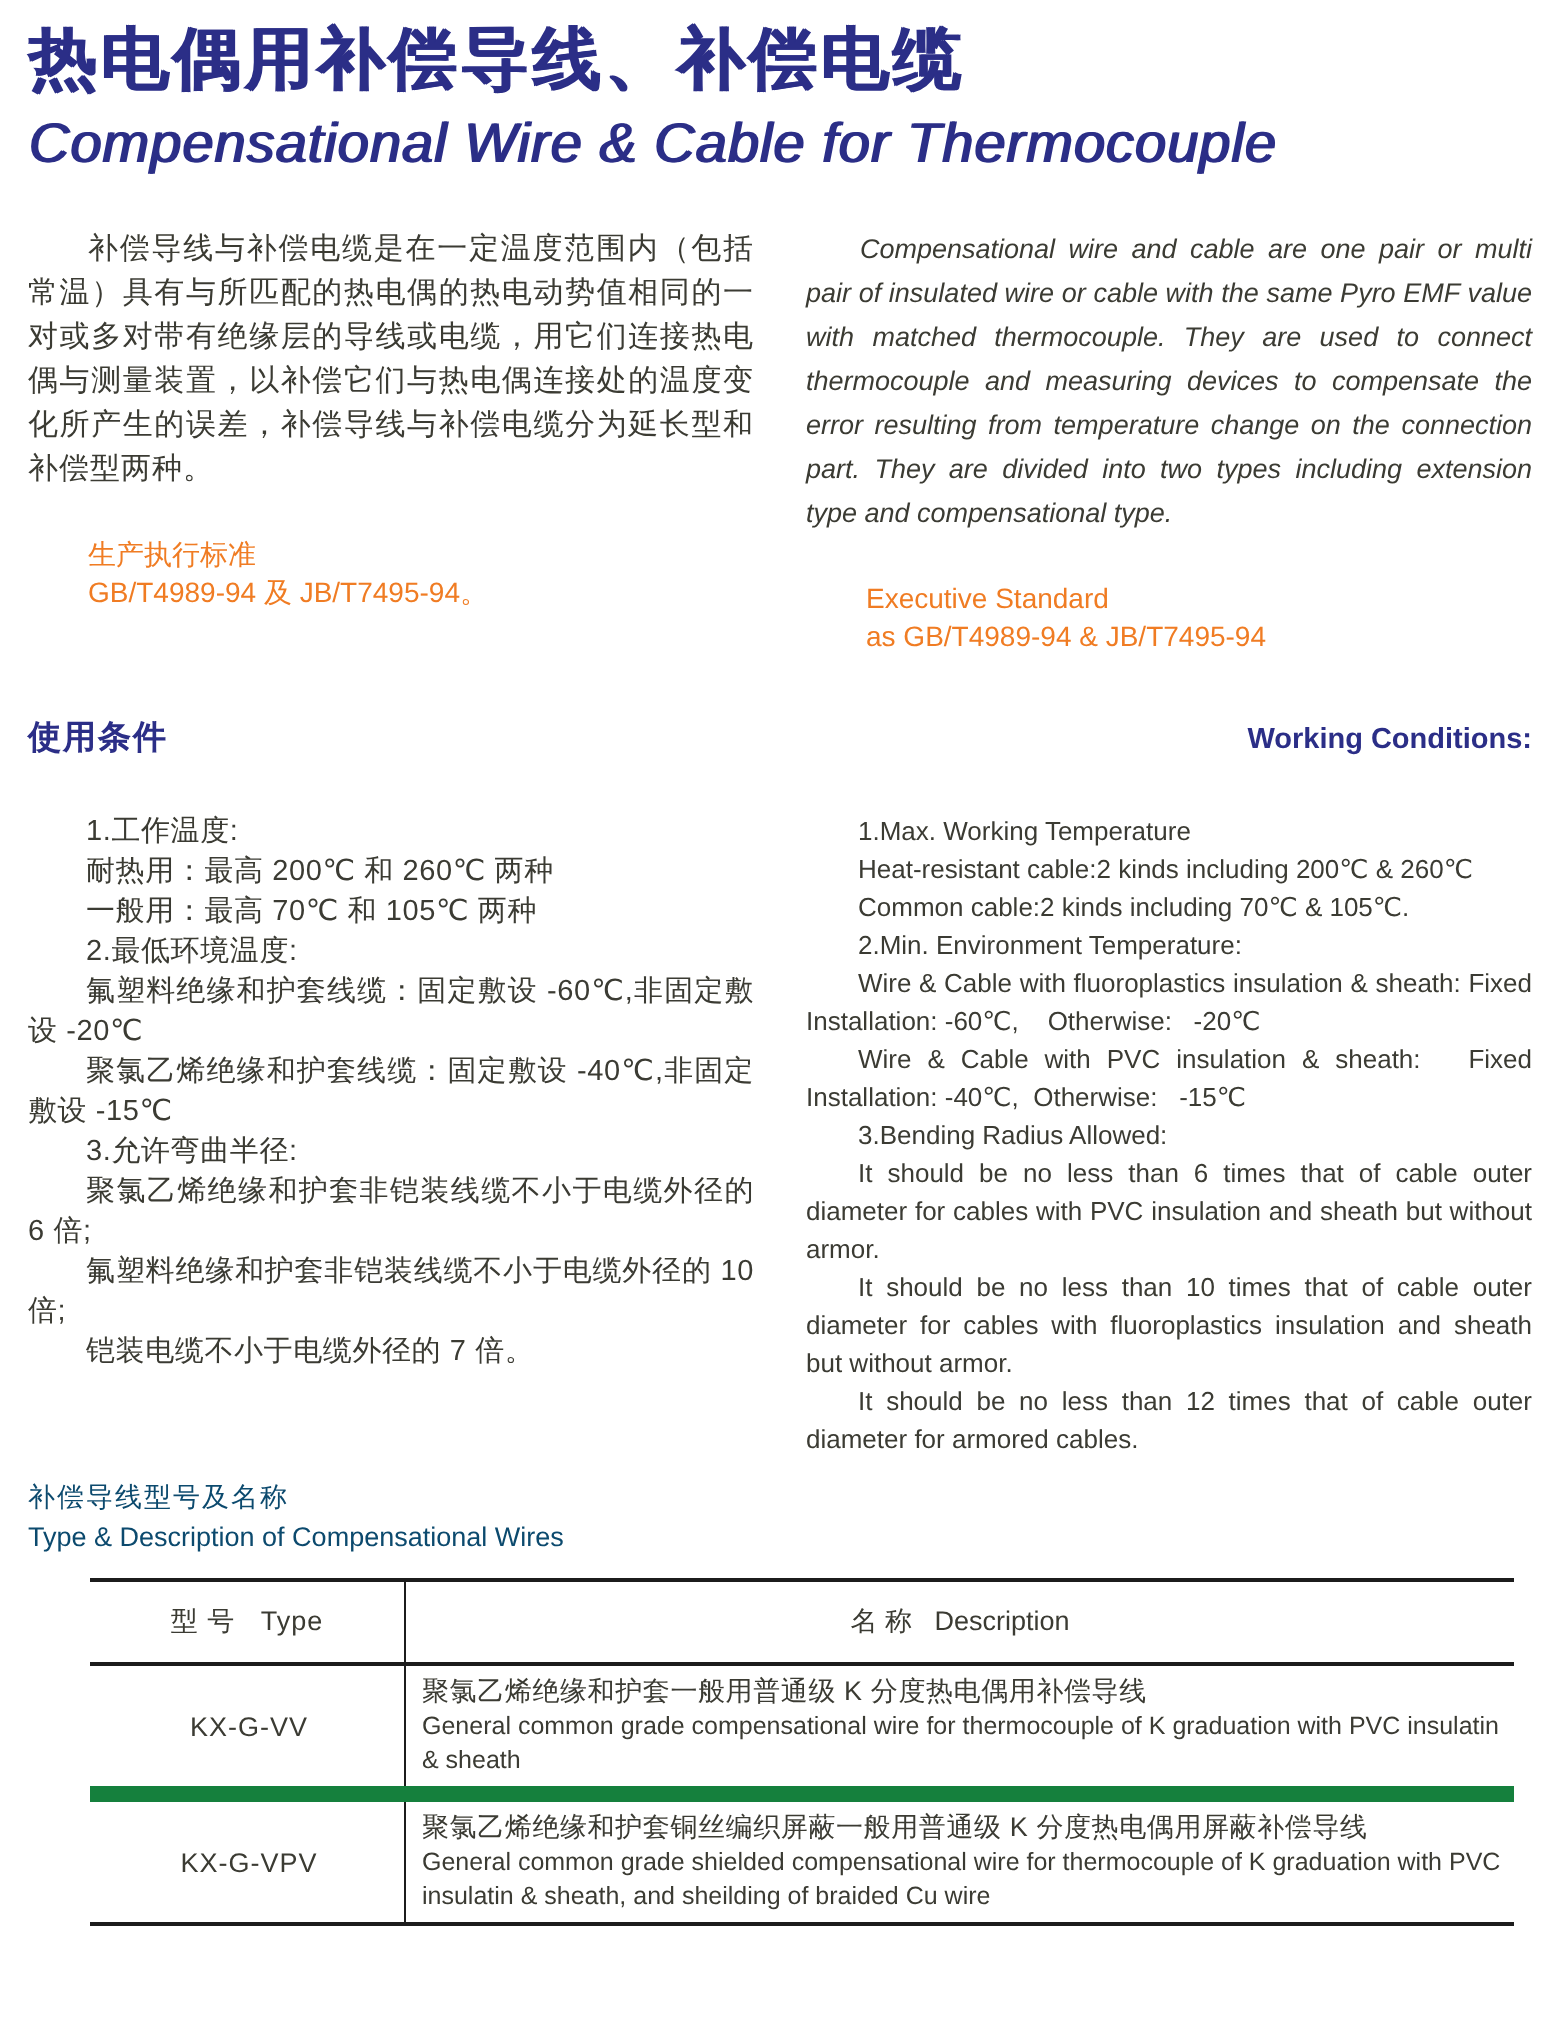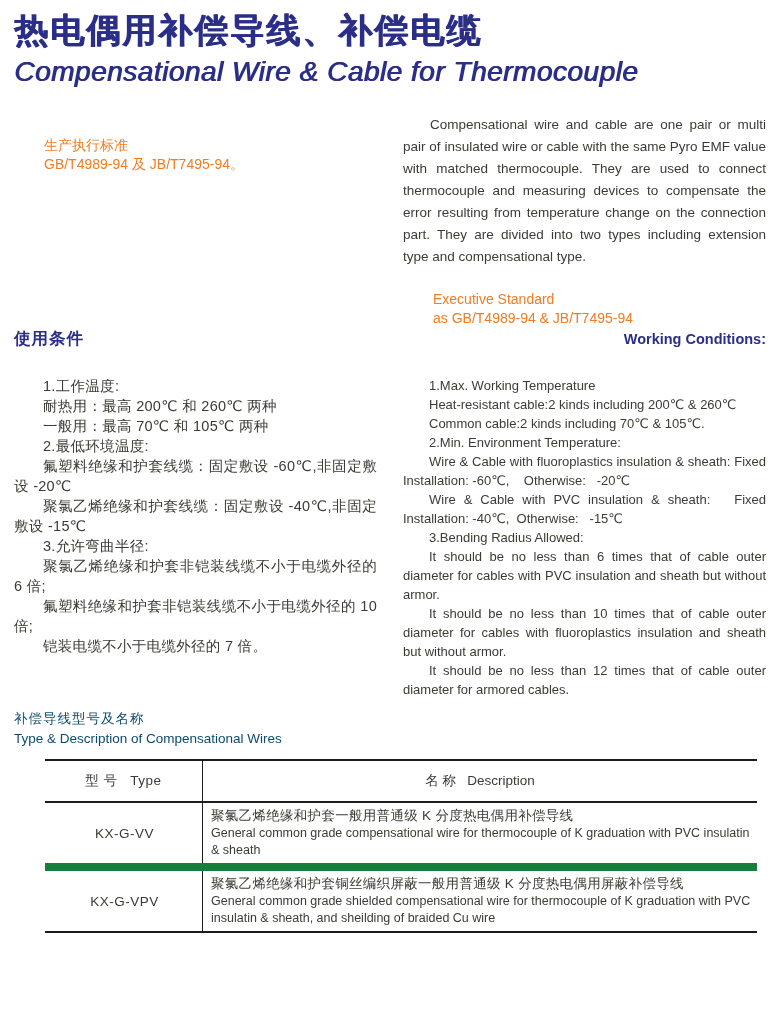--- a/index.html
+++ b/index.html
@@ -23,28 +23,28 @@
   
   .cols{display:flex;gap:26px;}
   .col{flex:1;min-width:0;}
 
   .intro-row{margin-top:26px;}
   .para-zh{
     margin:0;font-size:15px;line-height:22px;text-align:justify;text-indent:2em;
     letter-spacing:0.5px;
   }
   .para-en{
-    margin:0;font-size:13.5px;line-height:22px;text-align:justify;text-indent:2em;
+    margin:0;font-size:13.5px;line-height:22px;text-align:justify;text-indent:2em;font-style:italic;
   }
   .standard{
     margin:22px 0 0 30px;color:#f07c23;font-size:14px;line-height:19px;
   }
   .standard div{margin:0;}
 
-  .sec-head-row{display:flex;align-items:baseline;justify-content:center;}
+  .sec-head-row{margin-top:30px;display:flex;align-items:baseline;justify-content:center;}
   .sec-head-zh{margin:0;color:#2b2e87;font-size:16.5px;font-weight:bold;letter-spacing:1px;flex:1;}
   .sec-head-en{margin:0;color:#2b2e87;font-size:14.5px;font-weight:bold;text-align:right;flex:1;}
 
   .lists-row{margin-top:26px;}
   .cond-zh p{margin:0;font-size:14.5px;line-height:20px;text-align:justify;text-indent:2em;letter-spacing:0.3px;}
   .cond-en p{margin:0;font-size:13px;line-height:19px;text-align:justify;text-indent:2em;}
 
   
   .type-heading{
     margin:60px 0 0 0;color:#2b2e87;font-size:17.5px;font-weight:bold;letter-spacing:0.5px;
@@ -75,20 +75,21 @@
 </head>
 <body>
 
 <div class="page">
 
   <h1 class="title-zh">热电偶用补偿导线、补偿电缆</h1>
   <h2 class="title-en">Compensational Wire &amp; Cable for Thermocouple</h2>
 
   <div class="cols intro-row">
     <div class="col">
+      <p class="para-zh">补偿导线与补偿电缆是在一定温度范围内（包括常温）具有与所匹配的热电偶的热电动势值相同的一对或多对带有绝缘层的导线或电缆，用它们连接热电偶与测量装置，以补偿它们与热电偶连接处的温度变化所产生的误差，补偿导线与补偿电缆分为延长型和补偿型两种。</p>
       <div class="standard">
         <div>生产执行标准</div>
         <div>GB/T4989-94 及 JB/T7495-94。</div>
       </div>
     </div>
     <div class="col">
       <p class="para-en">Compensational wire and cable are one pair or multi pair of insulated wire or cable with the same Pyro EMF value with matched thermocouple. They are used to connect thermocouple and measuring devices to compensate the error resulting from temperature change on the connection part. They are divided into two types including extension type and compensational type.</p>
       <div class="standard">
         <div>Executive Standard</div>
         <div>as GB/T4989-94 &amp; JB/T7495-94</div>

